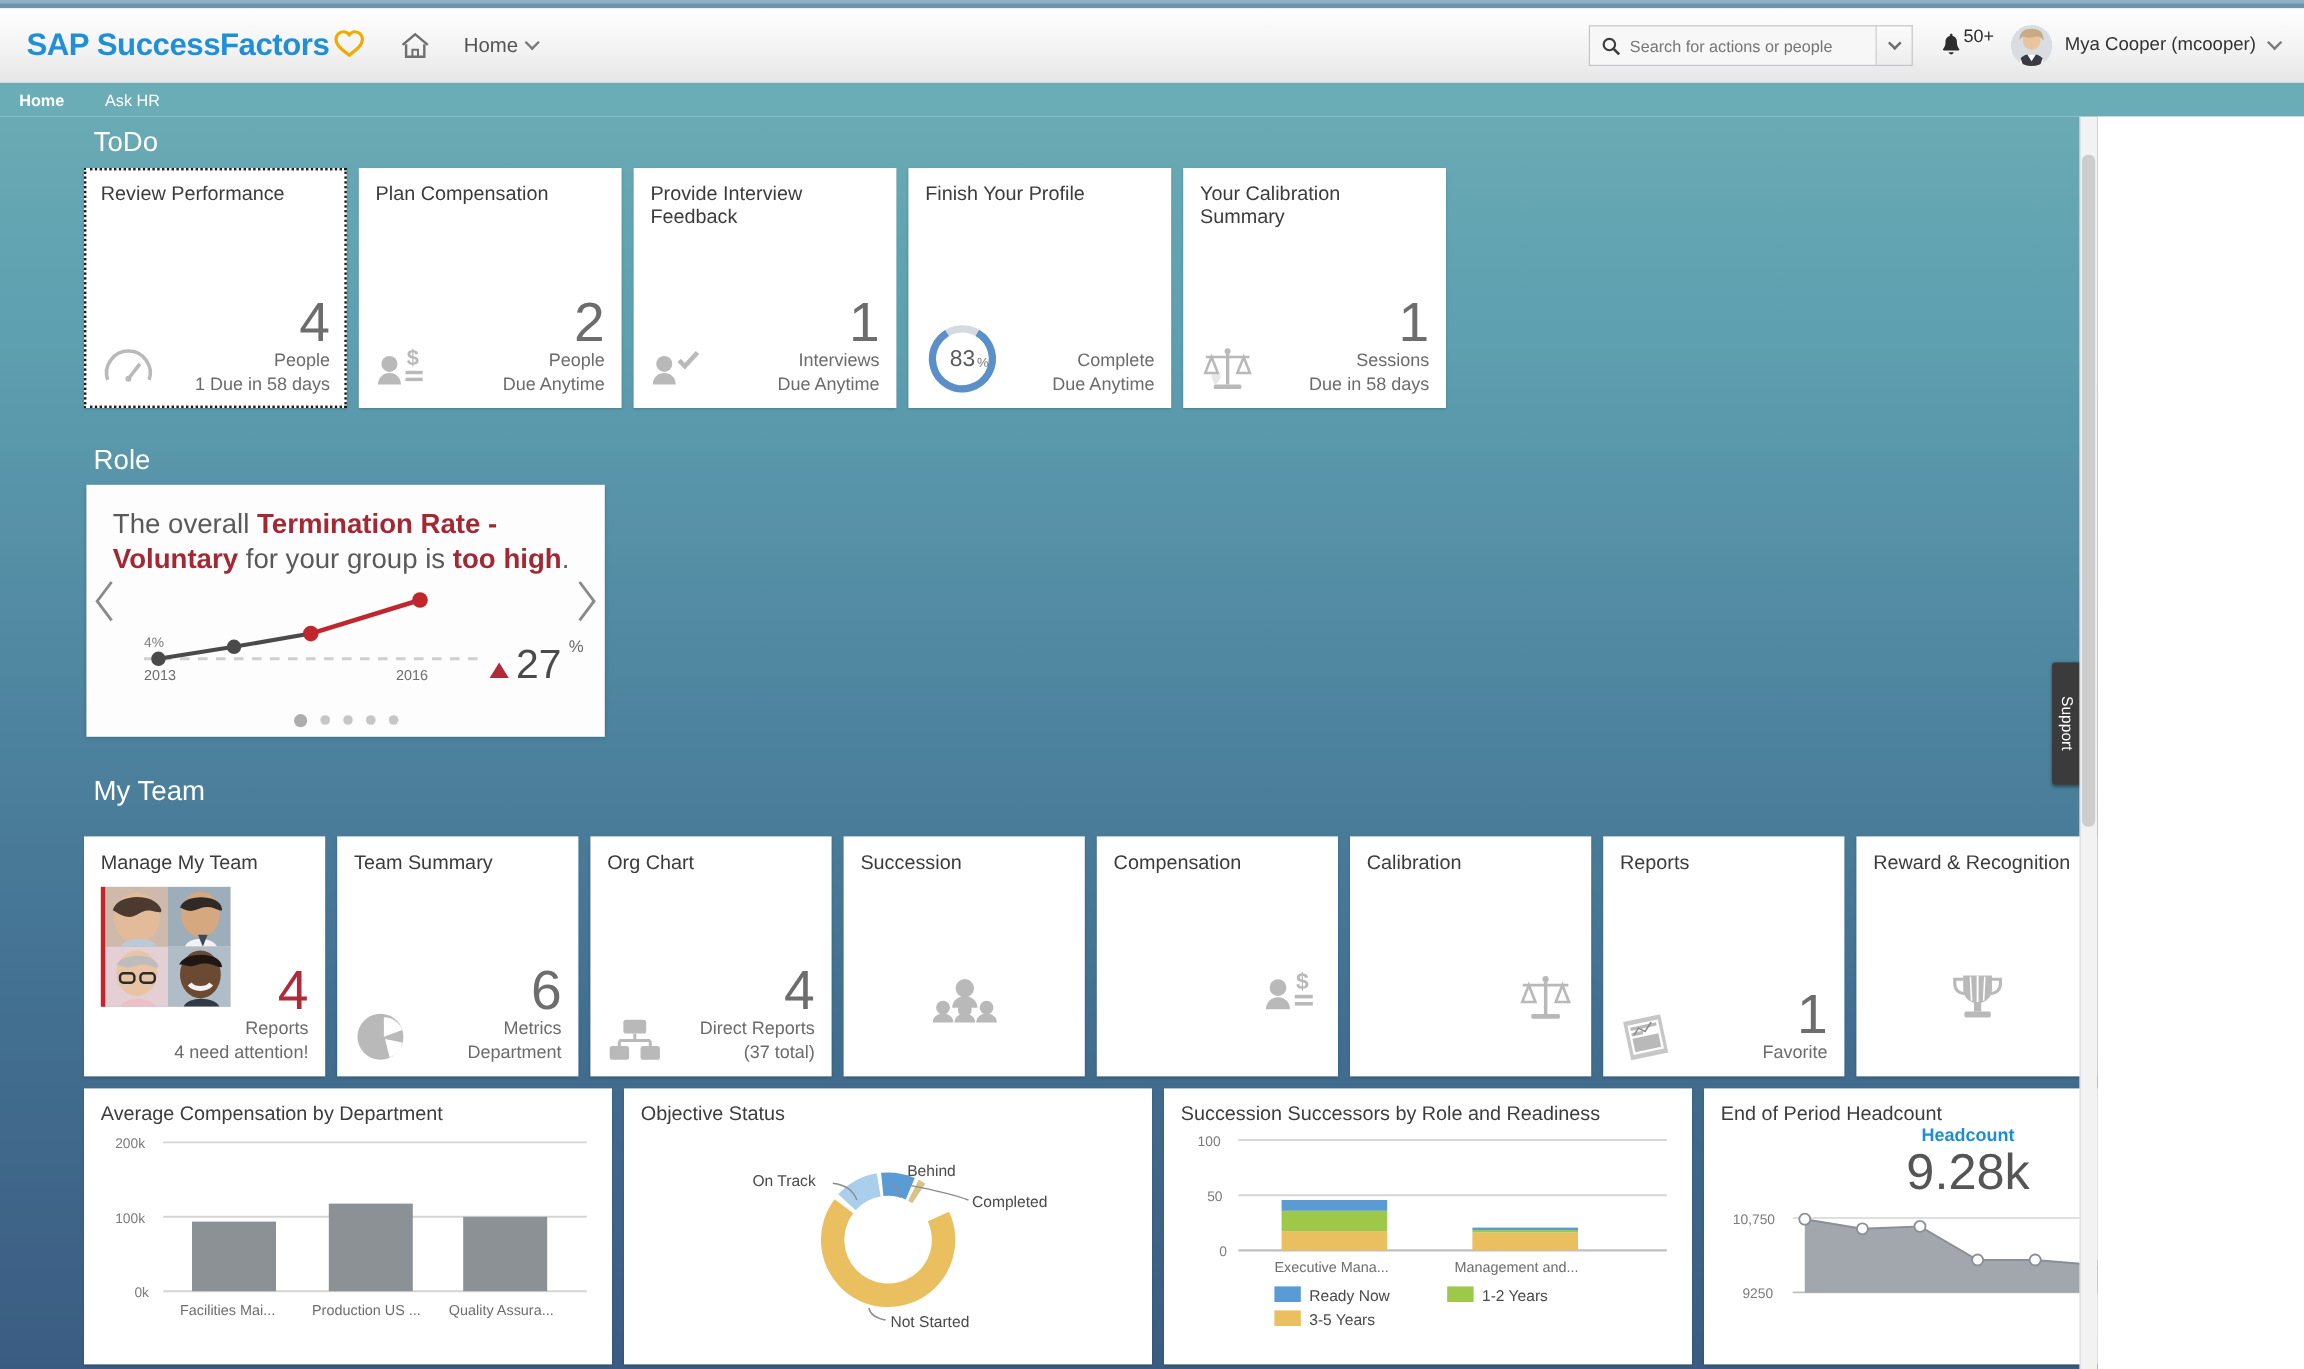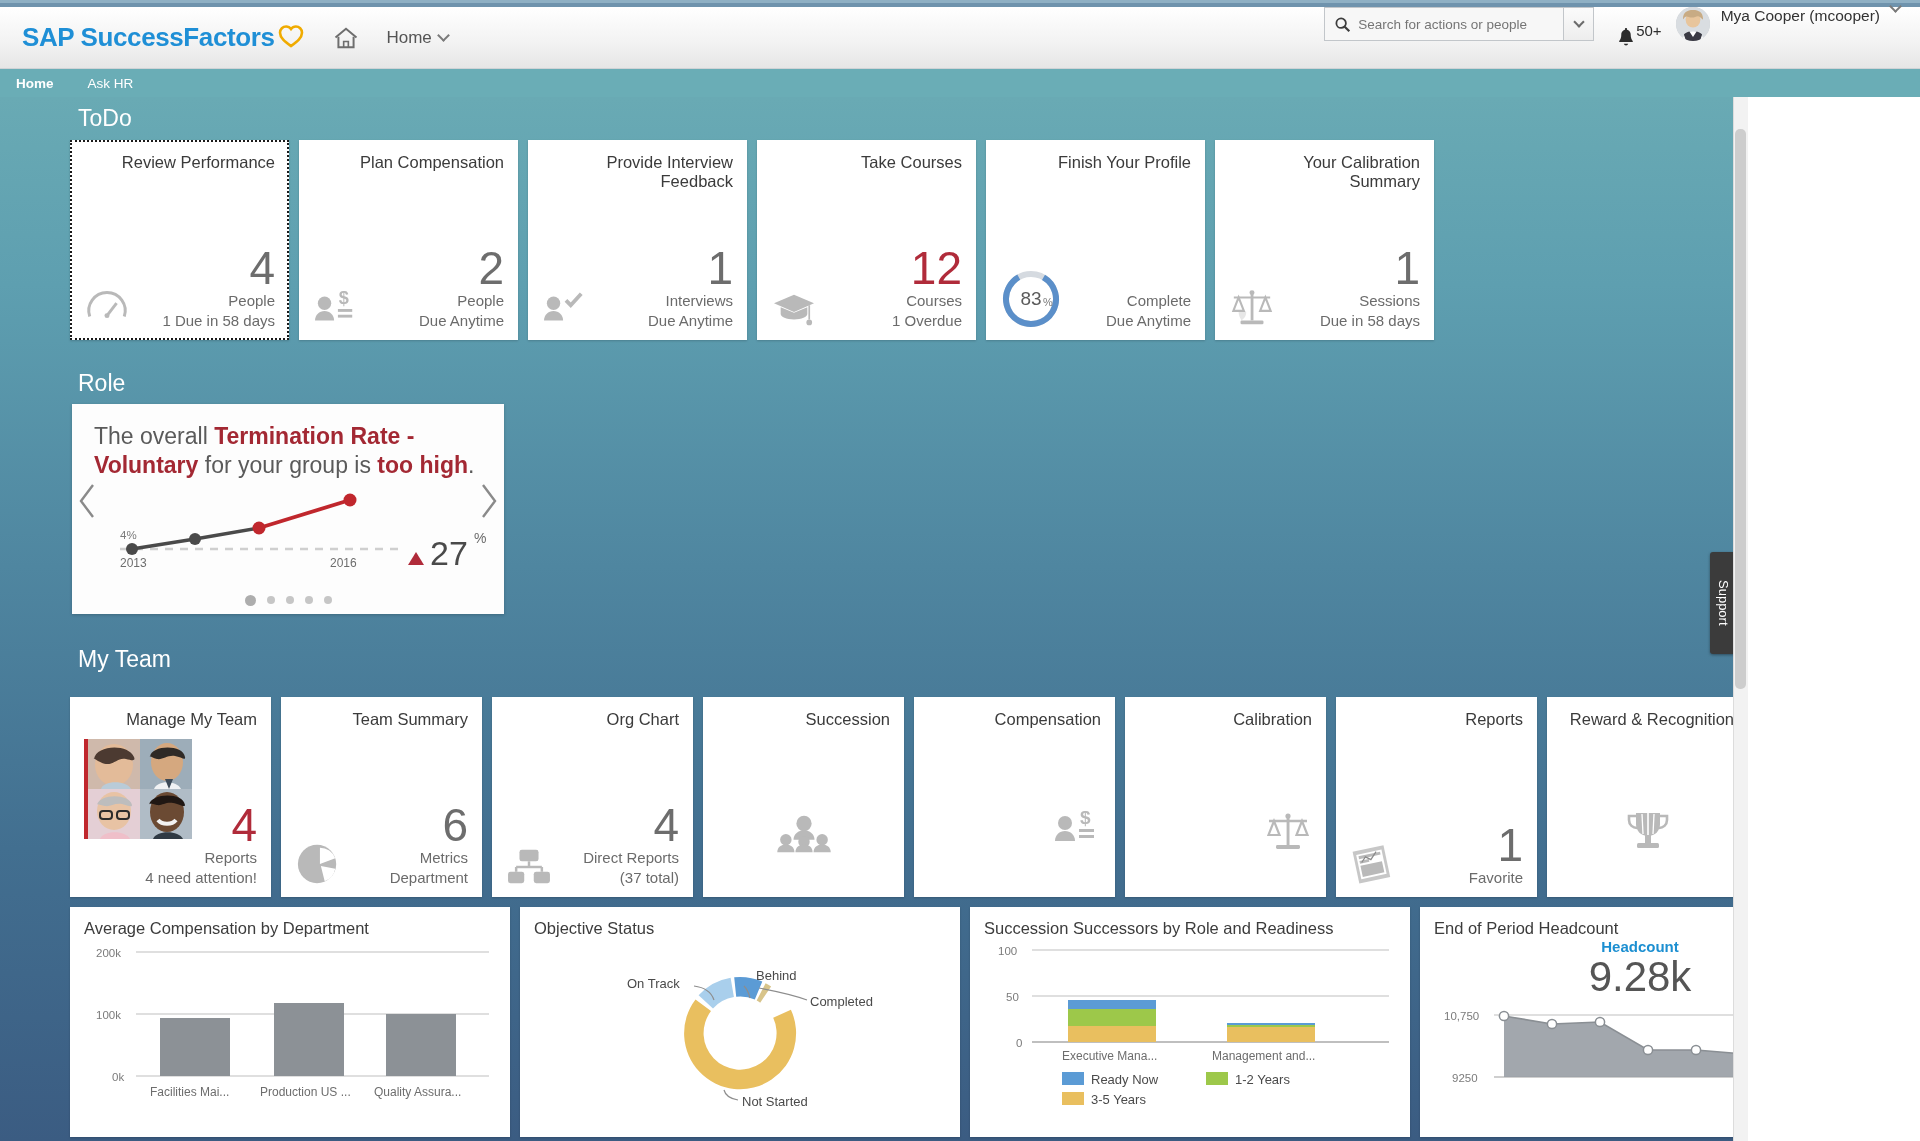--- a/index.html
+++ b/index.html
@@ -32,21 +32,21 @@
   .home-menu {
     margin-left: 26px; font-size: 17px; color: #555; display: flex;
     align-items: center; gap: 7px; cursor: pointer;
   }
   .caret-dn { display:inline-block; width:9px; height:9px;
     border-right:2px solid #7a7a7a; border-bottom:2px solid #7a7a7a;
     transform: rotate(45deg); margin-top:-5px; }
 
   .header-right {
     position: absolute; right: 14px; top: 0; height: 62px;
-    display: flex; gap: 0px;
+    display: flex; align-items: center; gap: 0px;
   }
   .search-box {
     display: flex; align-items: center;
     width: 240px; height: 34px;
     border: 1px solid #c2c6ca; background: #f7f7f7;
     padding-left: 9px;
   }
   .search-box input {
     border: none; background: transparent; outline: none;
     font-size: 13.5px; color: #6b6b6b; width: 185px; margin-left: 7px;
@@ -86,21 +86,21 @@
   }
 
   
   .todo-row { display: flex; gap: 10px; margin-left: 70px; margin-top: 8px; }
   .tile {
     background: #ffffff; position: relative;
     box-shadow: 0 1px 2px rgba(0,0,0,.18);
   }
   .todo-tile { width: 219px; height: 200px; padding: 13px 14px 10px 14px; }
   .todo-tile.selected { outline: 2px dotted #1a1a1a; outline-offset: -2px; }
-  .tile-title { font-size: 16.5px; color: #3b3b3b; line-height: 1.16; text-align: right; }
+  .tile-title { font-size: 16.5px; color: #3b3b3b; line-height: 1.16; }
   .tile-bottom {
     position: absolute; left: 14px; right: 14px; bottom: 10px;
     display: flex; align-items: flex-end; justify-content: space-between;
   }
   .tile-icon { flex: none; }
   .tile-metric { text-align: right; }
   .tile-metric .big { font-size: 46px; line-height: 0.95; color: #6d6d6d; font-weight: 300; }
   .tile-metric .big.red { color: #b02b3a; }
   .tile-metric .sub { font-size: 15px; color: #6b6b6b; line-height: 1.3; }
 
@@ -278,36 +278,20 @@
           <path d="M25 13l5 5 11-12" fill="none" stroke="#b9b9b9" stroke-width="4"></path>
         </svg>
         <div class="tile-metric">
           <div class="big">1</div>
           <div class="sub">Interviews</div>
           <div class="sub">Due Anytime</div>
         </div>
       </div>
     </div>
 
-    <div class="tile todo-tile">
-      <div class="tile-title">Take Courses</div>
-      <div class="tile-bottom">
-        <svg class="tile-icon" width="46" height="40" viewBox="0 0 48 42">
-          <path d="M24 5L45 14 24 23 3 14z" fill="#b9b9b9"></path>
-          <path d="M10 18v7c0 3.5 6 6 14 6s14-2.5 14-6v-7l-14 6z" fill="#b9b9b9"></path>
-          <line x1="40" y1="16" x2="40" y2="31" stroke="#b9b9b9" stroke-width="1.8"></line>
-          <circle cx="40" cy="34" r="3" fill="#b9b9b9"></circle>
-        </svg>
-        <div class="tile-metric">
-          <div class="big red">12</div>
-          <div class="sub">Courses</div>
-          <div class="sub">1 Overdue</div>
-        </div>
-      </div>
-    </div>
 
     <div class="tile todo-tile">
       <div class="tile-title">Finish Your Profile</div>
       <div class="tile-bottom">
         <svg class="tile-icon" width="62" height="62" viewBox="0 0 62 62">
           <circle cx="31" cy="31" r="25" fill="none" stroke="#d5dae0" stroke-width="6"></circle>
           <circle cx="31" cy="31" r="25" fill="none" stroke="#5b8fc9" stroke-width="6" stroke-dasharray="130.4 26.7" stroke-dashoffset="0" transform="rotate(-60 31 31)"></circle>
           <text x="31" y="37" text-anchor="middle" font-size="19" fill="#5b5b5b" font-family="Liberation Sans, sans-serif">83</text>
           <text x="48" y="38" text-anchor="middle" font-size="11" fill="#7a7a7a" font-family="Liberation Sans, sans-serif">%</text>
         </svg>

